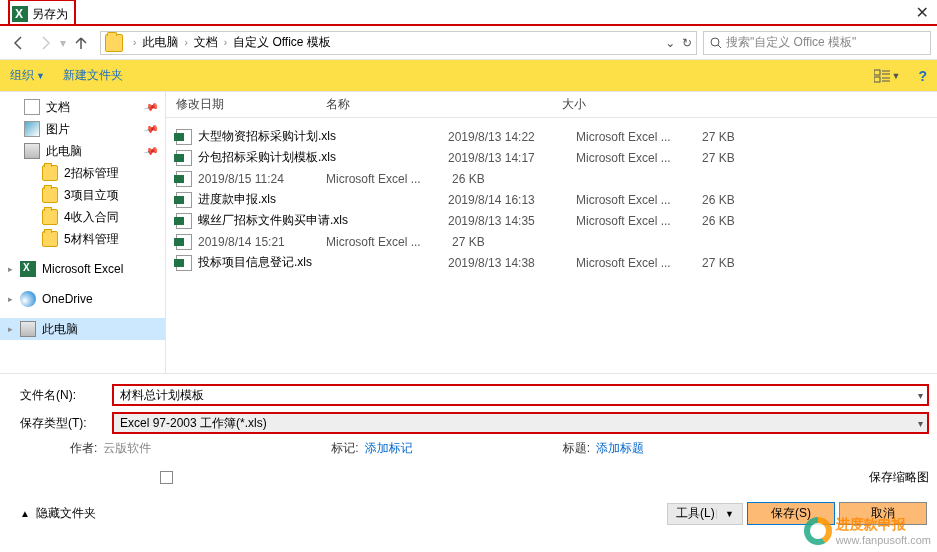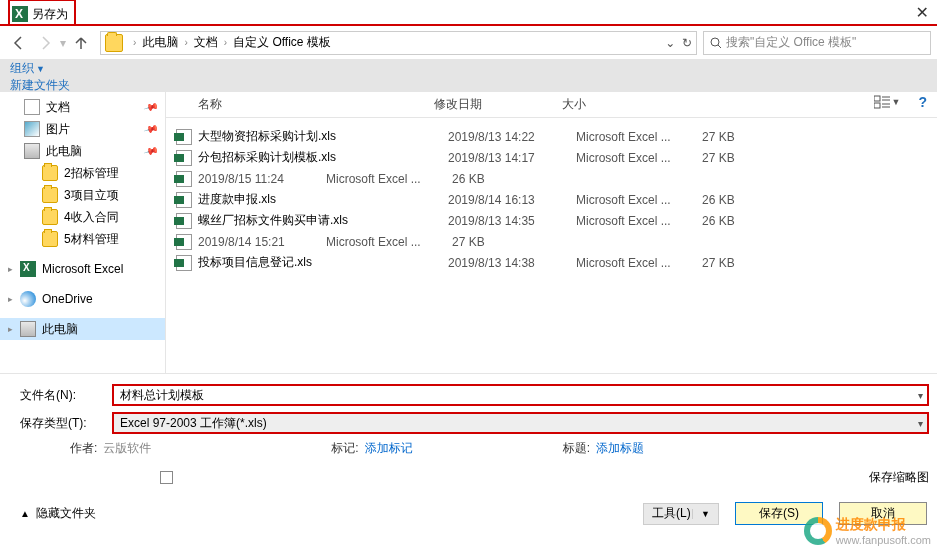--- a/index.html
+++ b/index.html
@@ -19,21 +19,21 @@
 .nav-split { color: #bbb; margin: 0 2px; }
 .breadcrumb { flex: 1; height: 24px; border: 1px solid #ccc; display: flex; align-items: center; padding: 0 4px; margin: 0 6px; background: #fff; }
 .bc-folder { width: 18px; height: 18px; background: #ffd75e; border: 1px solid #d9a400; border-radius: 2px; margin-right: 4px; position: relative; }
 .bc-folder::before { content:''; position:absolute; top:-3px; left:1px; width:8px; height:3px; background:#ffd75e; border:1px solid #d9a400; border-bottom:none; border-radius:2px 2px 0 0; }
 .bc-sep { margin: 0 6px; color: #888; font-size: 10px; }
 .bc-refresh { margin-left: auto; color: #555; }
 .searchbox { width: 228px; height: 24px; border: 1px solid #ccc; display: flex; align-items: center; padding: 0 6px; color: #888; }
 .searchbox .mag { margin-right: 4px; color: #555; }
 
 
-.toolbar { height: 32px; display: flex; border-bottom: 1px solid #e5e5e5; padding: 0 10px; background: #e5e5e5; flex-direction: column; }
+.toolbar { height: 32px; display: flex; align-items: center; border-bottom: 1px solid #e5e5e5; padding: 0 10px; background: #fde047; }
 .toolbar-item { color: #1e6fbf; margin-right: 18px; cursor: pointer; }
 .toolbar-item span.caret { font-size: 9px; margin-left: 2px; }
 .toolbar-right { margin-left: auto; display: flex; align-items: center; gap: 18px; color: #555; }
 .view-icon { display:flex; align-items:center; gap:2px; }
 
 
 .main { display: flex; height: 281px; }
 .sidebar { width: 166px; border-right: 1px solid #e5e5e5; padding: 4px 0; overflow: hidden; background:#fff; }
 .side-item { display: flex; align-items: center; height: 22px; padding: 0 8px 0 24px; cursor: pointer; white-space: nowrap; }
 .side-item.selected { background: #cce8ff; }
@@ -79,24 +79,24 @@
 .meta-label { margin-right: 6px; color:#333; }
 .meta-val { color:#888; }
 .meta-val.link { color:#0066cc; }
 .thumb-row { display:flex; align-items:center; margin-top: 12px; padding-left: 140px; justify-content: space-between; }
 .checkbox { width:13px; height:13px; border:1px solid #888; margin-right:4px; background:#fff; }
 
 
 .footer { display:flex; align-items:center; padding: 10px 10px 10px 20px; }
 .hide-folders { display:flex; align-items:center; cursor:pointer; }
 .hide-folders .tri { font-size:10px; margin-right:6px; }
-.footer-right { margin-left:auto; display:flex; align-items:center; gap:16px; }
+.footer-right { margin-left:auto; display:flex; align-items:center; gap:4px; }
 .dropdown-btn { height:22px; min-width:76px; border:1px solid #ccc; background:#e9e9e9; display:flex; align-items:center; padding:0 8px; cursor:pointer; }
 .dropdown-btn .caret { margin-left:auto; font-size:9px; padding-left:8px; border-left:1px solid #ccc; margin-right:-4px; padding-right:4px; }
-.btn { height:23px; min-width:88px; border:1px solid #888; background:#fef9c3; display:flex; align-items:center; justify-content:center; cursor:pointer; }
+.btn { height:23px; min-width:88px; border:1px solid #888; background:#fdba74; display:flex; align-items:center; justify-content:center; cursor:pointer; }
 .btn.primary { border:1px solid #0078d4; }
 
 
 .watermark { position:absolute; right:6px; bottom:6px; display:flex; align-items:center; opacity:0.85; }
 .wm-text { color:#ff8800; font-size:14px; font-weight:600; }
 .wm-text2 { color:#999; font-size:11px; }
 .wm-logo { width:28px; height:28px; border-radius:50%; background:conic-gradient(#f90 0 150deg,#2a8 150deg 360deg); margin-right:4px; position:relative; }
 .wm-logo::after{content:'';position:absolute;inset:6px;background:#fff;border-radius:50%;}
 
 svg { display:block; }
@@ -222,25 +222,25 @@
     <div style="height:8px"></div>
     <div class="side-item selected" style="padding-left:8px">
         <span style="width:12px;color:#888;font-size:9px">▸</span>
         <span class="side-ico ico-pc"></span>
         <span>此电脑</span>
       </div>
   </div>
 
   <div class="content">
     <div class="content-head">
+      <div class="col date">修改日期</div>
       <div class="col name">
           <span style="width:14px"></span>
           <span>名称</span>
         </div>
-      <div class="col date">修改日期</div>
       <div class="col size">大小</div>
     </div>
     <div class="file-list" id="file-list">
         <div class="file-row">
           <span class="fico fico-xls"></span>
           <span class="fname">大型物资招标采购计划.xls</span>
           <span class="fdate">2019/8/13 14:22</span>
           <span class="ftype">Microsoft Excel ...</span>
           <span class="fsize">27 KB</span>
         </div>

